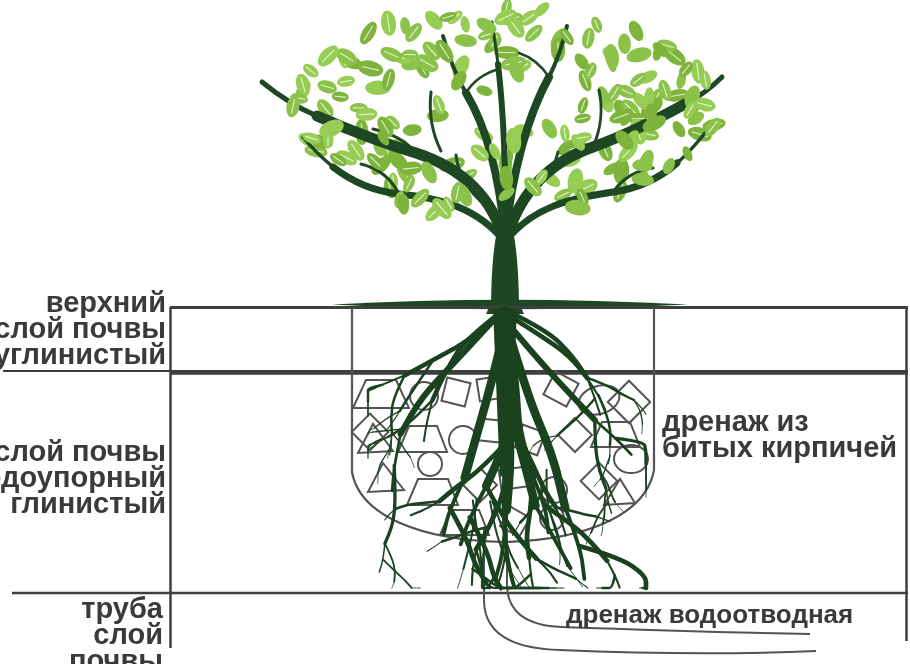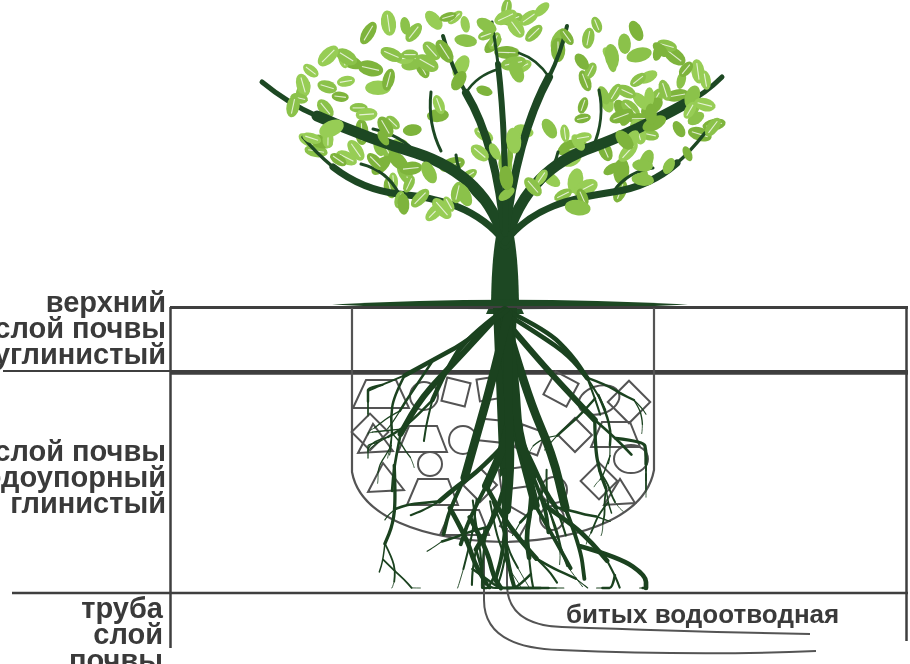--- a/index.html
+++ b/index.html
@@ -937,15 +937,17 @@
 слой почвы
 суглинистый</div>
 
   <div class="lbl right" style="right:744px; top:438px;">слой почвы
 водоупорный
 глинистый</div>
 
   <div class="lbl right" style="right:747px; top:595px;">труба
 слой почвы</div>
 
-
-  <div class="lbl nowrap" style="left:566px; top:601px; font-size:26px;">битых водоотводная</div>
+  <div class="lbl" style="left:662px; top:408px;">дренаж из
+битых кирпичей</div>
+
+  <div class="lbl nowrap" style="left:566px; top:601px; font-size:26px;">дренаж водоотводная</div>
 </div>
 
 </body></html>

